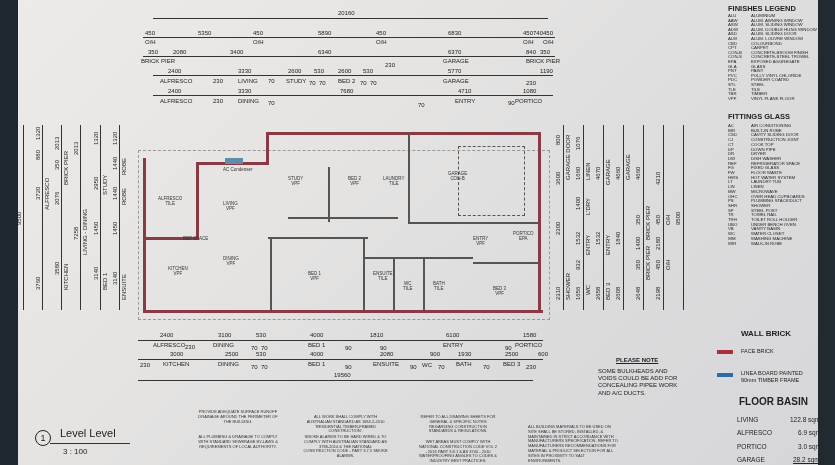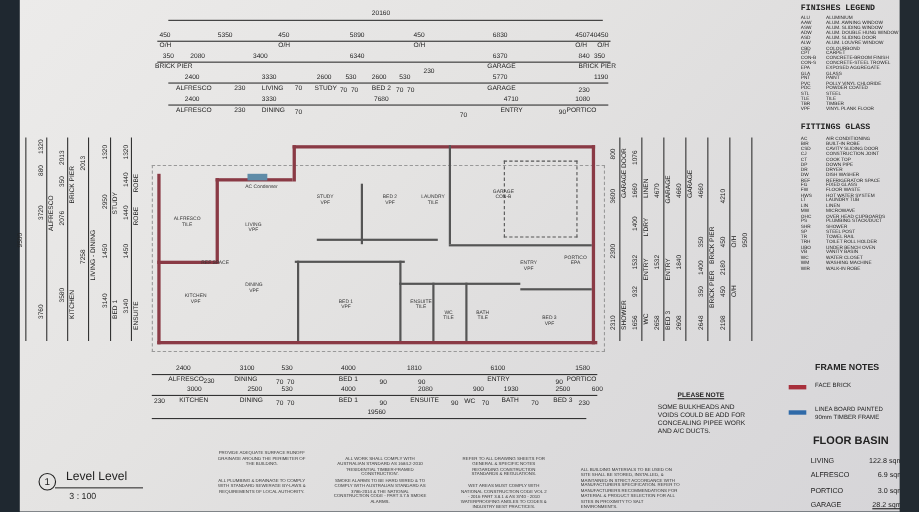--- a/index.html
+++ b/index.html
@@ -3,21 +3,21 @@
 <meta charset="utf-8">
 <style>
   html,body{margin:0;padding:0;}
   body{width:835px;height:465px;overflow:hidden;background:#1f2830;font-family:"Liberation Sans",sans-serif;position:relative;}
   .sheet{position:absolute;left:18px;top:0;width:800px;height:465px;background:linear-gradient(135deg,#ecebea 0%,#e4e3e2 40%,#dcdbdc 70%,#d6d5d8 100%);}
   .rightdark{position:absolute;left:818px;top:0;width:17px;height:465px;background:#222a31;}
   .t{position:absolute;color:#222;white-space:nowrap;line-height:1;}
   .dim{font-size:6px;}
   .hline{position:absolute;height:1px;background:#333;}
   .vline{position:absolute;width:1px;background:#333;}
-  .legend-title{font-weight:bold;font-size:7.5px;font-family:Liberation Mono, monospace;}
+  .legend-title{font-weight:bold;font-size:7.5px;}
   .legend-row{position:absolute;font-size:4.3px;color:#222;white-space:nowrap;line-height:1;}
   .legend-row .code{display:inline-block;width:23px;}
   .vtext{position:absolute;transform:rotate(-90deg);transform-origin:left top;white-space:nowrap;font-size:6px;color:#222;line-height:1;}
   .wall{position:absolute;background:#8a3a45;}
   .iwall{position:absolute;background:#555;}
   .room{position:absolute;font-size:4.5px;color:#333;text-align:center;line-height:1.1;}
   .note{position:absolute;font-size:4px;color:#333;text-align:center;line-height:1.2;}
   .fa-row{position:absolute;font-size:6.5px;color:#222;white-space:nowrap;}
 </style>
 </head>
@@ -366,21 +366,21 @@
       <div class="legend-row" style="left: 710px; top: 213.3px;"><span class="code">TR</span><span>TOWEL RAIL</span></div>
       <div class="legend-row" style="left: 710px; top: 218px;"><span class="code">TRH</span><span>TOILET ROLL HOLDER</span></div>
       <div class="legend-row" style="left: 710px; top: 222.7px;"><span class="code">UBO</span><span>UNDER BENCH OVEN</span></div>
       <div class="legend-row" style="left: 710px; top: 227.4px;"><span class="code">VB</span><span>VANITY BASIN</span></div>
       <div class="legend-row" style="left: 710px; top: 232.1px;"><span class="code">WC</span><span>WATER CLOSET</span></div>
       <div class="legend-row" style="left: 710px; top: 236.8px;"><span class="code">WM</span><span>WASHING MACHINE</span></div>
       <div class="legend-row" style="left: 710px; top: 241.5px;"><span class="code">WIR</span><span>WALK-IN ROBE</span></div>
     </div>
 
   <div>
-    <span class="t" style="left:723px;top:330px;font-size:8px;font-weight:bold;">FRAME NOTES</span>
+    <span class="t" style="left:723px;top:330px;font-size:8px;font-weight:bold;">WALL BRICK</span>
     <div style="position:absolute;left:699px;top:350px;width:16px;height:4px;background:#a8303c;"></div>
     <span class="t" style="left:723px;top:349px;font-size:5.5px;">FACE BRICK</span>
     <div style="position:absolute;left:699px;top:373px;width:16px;height:4px;background:#2f6aa8;"></div>
     <div style="position:absolute;left:723px;top:370px;width:75px;font-size:5.5px;line-height:1.2;color:#222;">LINEA BOARD PAINTED 90mm TIMBER FRAME</div>
   </div>
 
   <div>
     <span class="t" style="left:721px;top:397px;font-size:10px;font-weight:bold;">FLOOR BASIN</span>
     <span class="fa-row" style="left:719px;top:416px;">LIVING</span>
     <span class="fa-row" style="left:772px;top:416px;">122.8 sqm</span>

